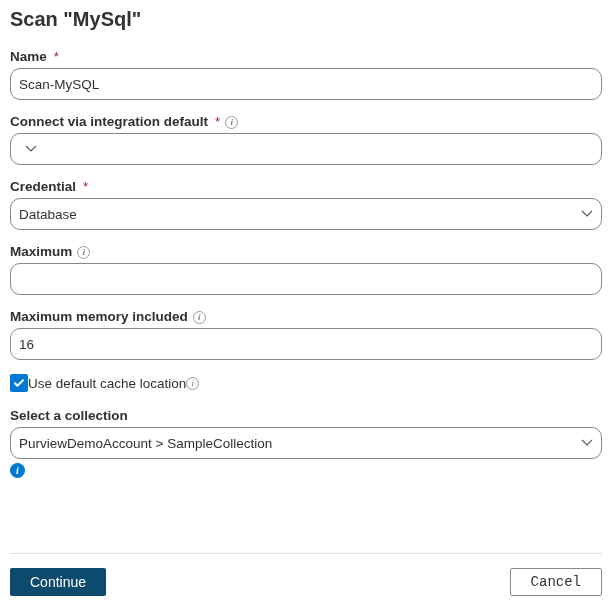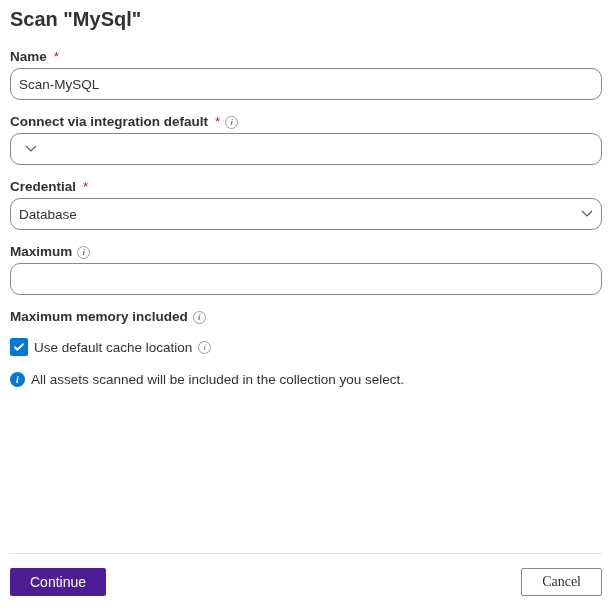--- a/index.html
+++ b/index.html
@@ -59,21 +59,20 @@
     .text-input { outline: none; font-family: inherit; }
     .select-text { flex: 1; overflow: hidden; }
     .chevron {
       flex-shrink: 0;
       margin-left: 6px;
     }
     .chevron svg { display: block; }
     .checkbox-row {
       display: flex;
       align-items: center;
-      gap: 6px;
       margin-top: 4px;
       margin-bottom: 16px;
       font-size: 13.5px;
     }
     .checkbox {
       width: 18px; height: 18px;
       background: #0078d4;
       border-radius: 2px;
       display: flex;
       align-items: center;
@@ -109,37 +108,37 @@
     .footer {
       position: absolute;
       left: 10px; right: 10px; bottom: 12px;
       border-top: 1px solid #e1dfdd;
       padding-top: 14px;
       display: flex;
       justify-content: space-between;
       align-items: center;
     }
     .btn-primary {
-      background: #4c1d95;
+      background: #0c4a6e;
       color: #fff;
       border: none;
       border-radius: 2px;
       padding: 6px 20px;
       font-size: 14px;
       font-family: inherit;
       cursor: pointer;
     }
     .btn-secondary {
       background: #fff;
       color: #323130;
       border: 1px solid #8a8886;
       border-radius: 2px;
       padding: 5px 20px;
       font-size: 14px;
-      font-family: Liberation Serif, serif;
+      font-family: Liberation Mono, monospace;
       cursor: pointer;
     }
     input.text-input { font-family: inherit; }
   </style>
 </head>
 <body>
 
 <h1 class="page-title">Scan "MySql"</h1>
 
 <div class="field">
@@ -186,37 +185,48 @@
     <span class="info-icon">i</span>
   </div>
   <input class="text-input" type="text" value="" style="">
 </div>
 
 <div class="field">
   <div class="field-label">
     <span>Maximum memory included</span>
     <span class="info-icon">i</span>
   </div>
+  <input class="text-input" type="text" value="16" style="">
 </div>
 
 <div class="checkbox-row">
   <div class="checkbox">
     <svg width="14" height="14" viewBox="0 0 14 14">
         <path d="M3 7.2l2.4 2.6L11 4.2" stroke="#fff" stroke-width="2" fill="none" stroke-linecap="round" stroke-linejoin="round"></path>
       </svg>
   </div>
   <span>Use default cache location</span>
   <span class="info-icon">i</span>
 </div>
 
 <div class="field">
+  <div class="field-label">
+    <span>Select a collection</span>
+  </div>
+  <div class="select">
+    <span class="select-text">PurviewDemoAccount &gt; SampleCollection</span>
+    <span class="chevron">
+      <svg width="12" height="8" viewBox="0 0 12 8">
+          <path d="M1 1l5 5 5-5" stroke="#605e5c" stroke-width="1.2" fill="none"></path>
+        </svg>
+    </span>
+  </div>
   <div class="hint-row">
     <span class="hint-icon">
         <span>i</span>
       </span>
-    <span>All assets scanned will be included in the collection you select.</span>
   </div>
 </div>
 
 <div class="footer">
   <button class="btn-primary">Continue</button>
   <button class="btn-secondary">Cancel</button>
 </div>
 
 </body></html>

